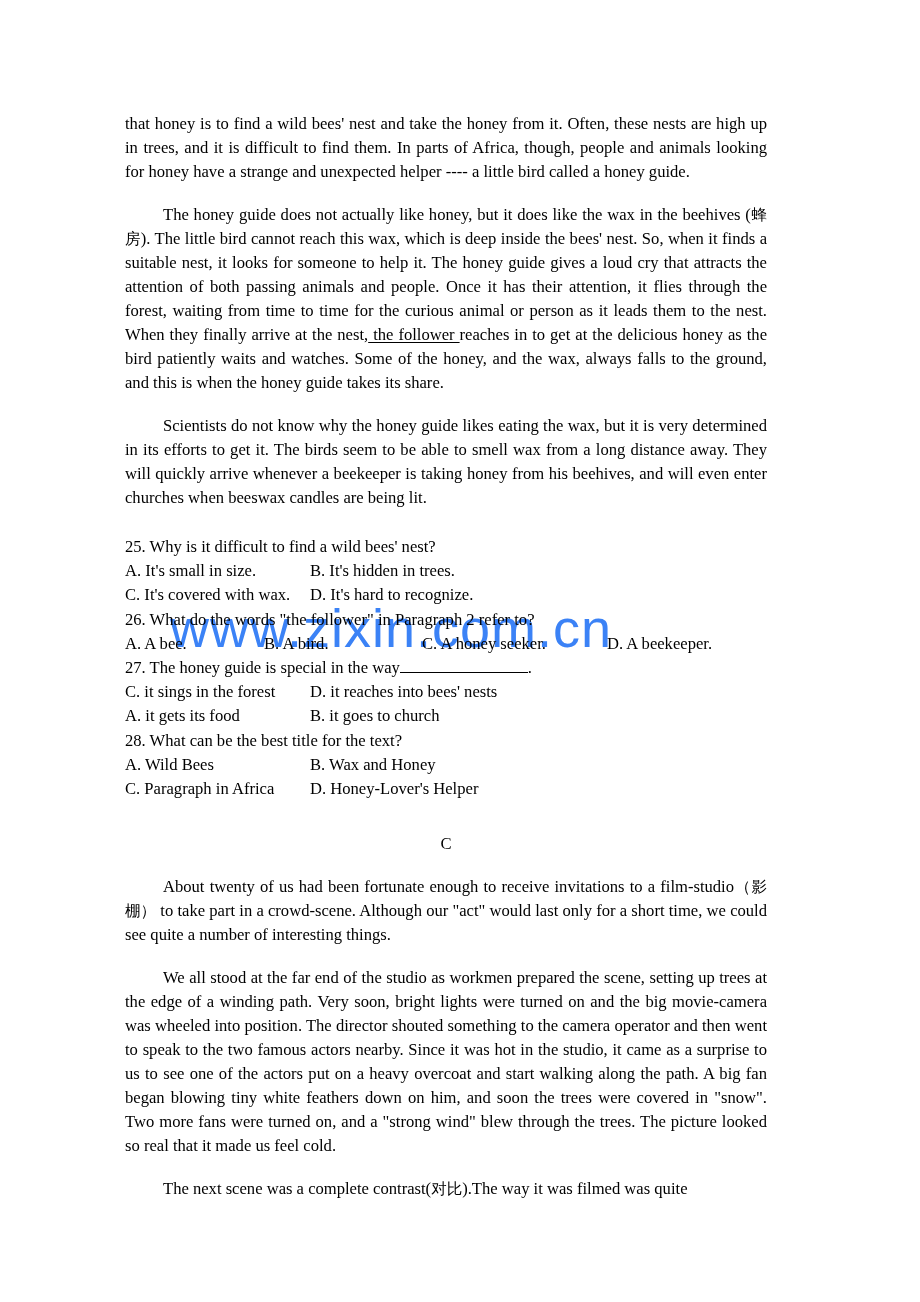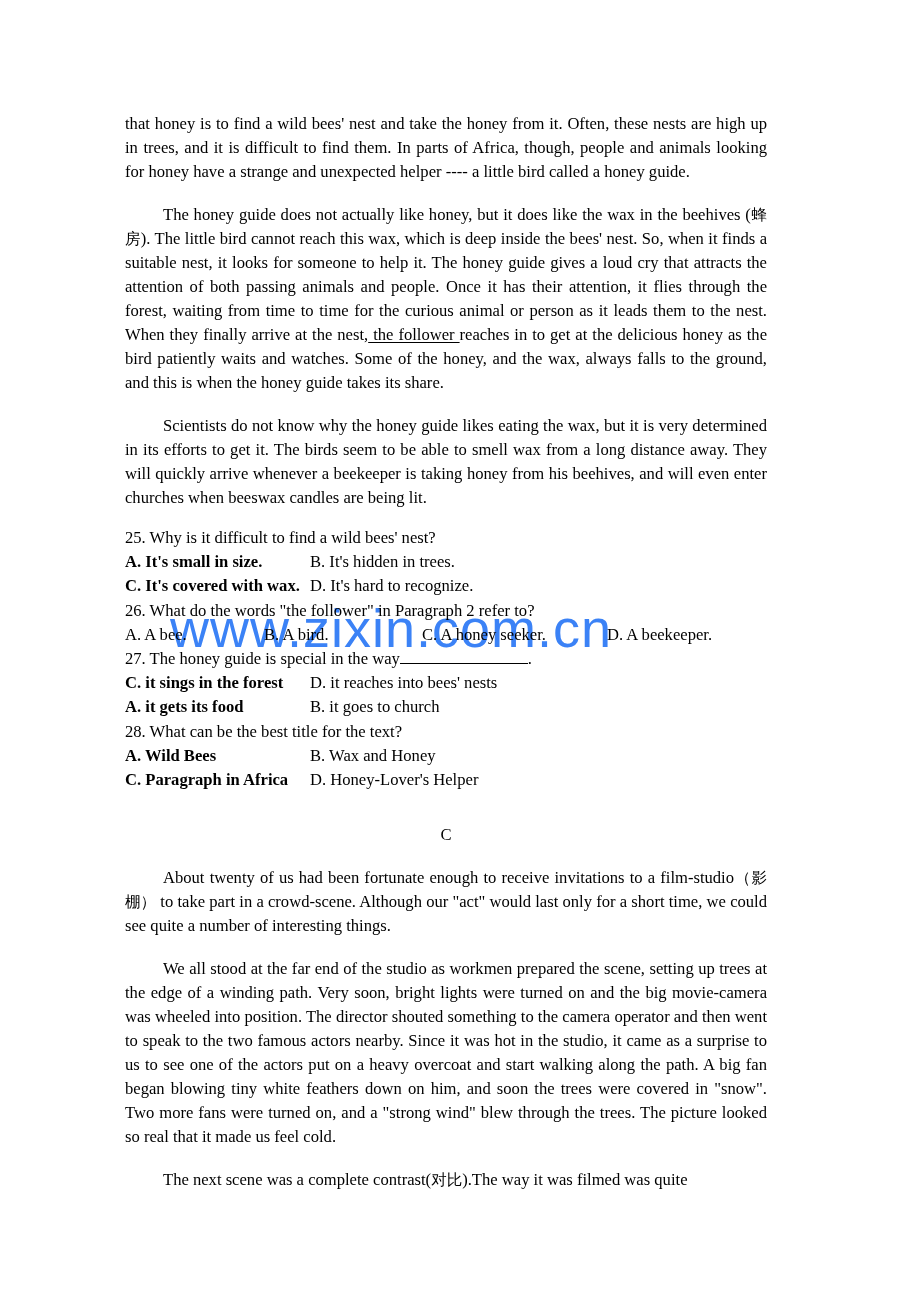--- a/index.html
+++ b/index.html
@@ -33,42 +33,42 @@
   }
   p.para.indent {
     text-indent: 38px;
     margin-top: 19px;
   }
   .u {
     text-decoration: underline;
     text-underline-offset: 2px;
   }
   .q-block {
-    margin-top: 16px;
+    margin-top: 25px;
   }
   .qline {
     font-size: 16.6px;
     line-height: 24.2px;
     white-space: pre;
     position: relative;
   }
   .blank-ul {
     display: inline-block;
     width: 128px;
     border-bottom: 1.3px solid #000;
     height: 14px;
     vertical-align: baseline;
   }
   .opt-row {
     font-size: 16.6px;
     line-height: 24.2px;
     display: flex;
   }
   .opt-2col > span { display: block; }
-  .opt-2col > span:nth-child(1) { width: 185px; flex: 0 0 185px; font-weight: bold; }
+  .opt-2col > span:nth-child(1) { width: 185px; flex: 0 0 185px; }
   .opt-4col > span:nth-child(1) { width: 139px; flex: 0 0 139px; }
   .opt-4col > span:nth-child(2) { width: 158px; flex: 0 0 158px; }
   .opt-4col > span:nth-child(3) { width: 185px; flex: 0 0 185px; }
   .section-letter {
     text-align: center;
     font-size: 16.6px;
     line-height: 24px;
     margin-top: 31px;
   }
   .watermark {

